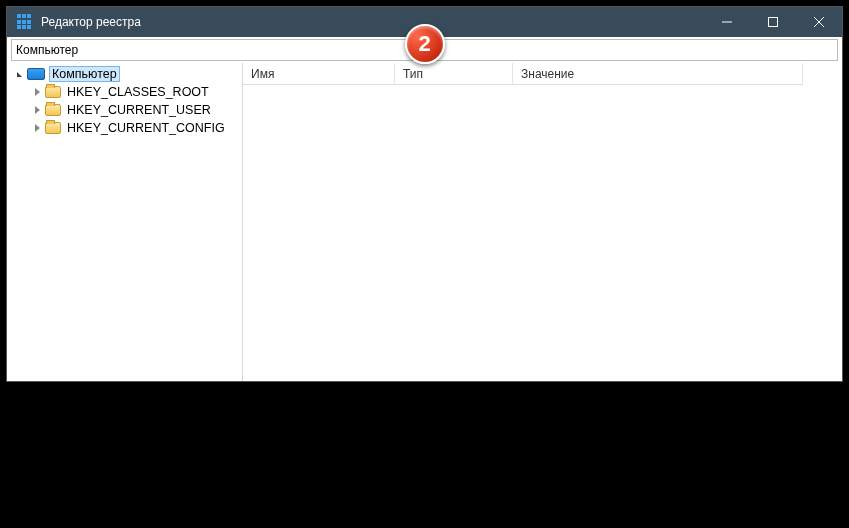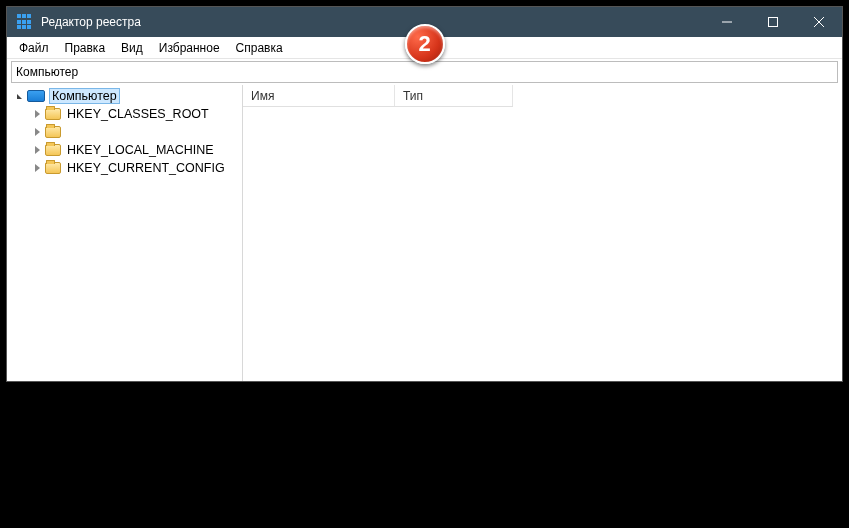--- a/index.html
+++ b/index.html
@@ -68,27 +68,20 @@
             </svg>
       </div>
       <div class="winbtn">
         <svg width="10" height="10">
               <line x1="0" y1="0" x2="10" y2="10"></line>
               <line x1="10" y1="0" x2="0" y2="10"></line>
             </svg>
       </div>
     </div>
 
-    <div class="menubar">
-      <div class="menu-item">Файл</div>
-      <div class="menu-item">Правка</div>
-      <div class="menu-item">Вид</div>
-      <div class="menu-item">Избранное</div>
-      <div class="menu-item">Справка</div>
-    </div>
 
     <div class="addressbar">
       <span>Компьютер</span>
     </div>
 
     <div class="content">
 
       <div class="tree">
         <div class="tree-row selected">
           <span class="expander open"></span>
@@ -97,42 +90,41 @@
         </div>
         <div class="tree-children">
           <div class="tree-row">
             <span class="expander closed"></span>
             <span class="icon folder"></span>
             <span class="label">HKEY_CLASSES_ROOT</span>
           </div>
           <div class="tree-row">
             <span class="expander closed"></span>
             <span class="icon folder"></span>
-          </div>
-          <div class="tree-row">
-            <span class="expander closed"></span>
-            <span class="icon folder"></span>
-            <span class="label">HKEY_LOCAL_MACHINE</span>
+            <span class="label">HKEY_CURRENT_USER</span>
           </div>
           <div class="tree-row">
             <span class="expander closed"></span>
             <span class="icon folder"></span>
             <span class="label">HKEY_CURRENT_CONFIG</span>
           </div>
         </div>
       </div>
 
       <div class="listview">
         <div class="list-header">
           <div class="col" style="width:152px">
             <span>Имя</span>
           </div>
           <div class="col" style="width:118px">
             <span>Тип</span>
           </div>
+          <div class="col" style="width:290px">
+            <span>Значение</span>
+          </div>
         </div>
         <div class="list-body"></div>
       </div>
 
     </div>
 
   </div>
 </div>
 
 <div class="badge">

